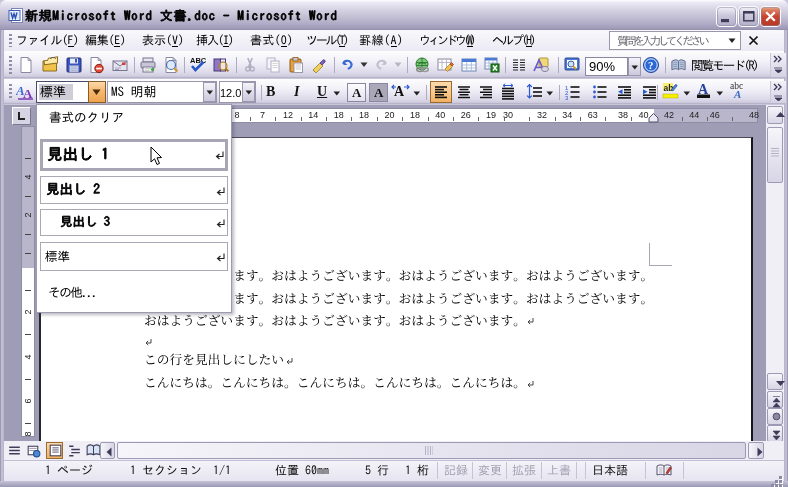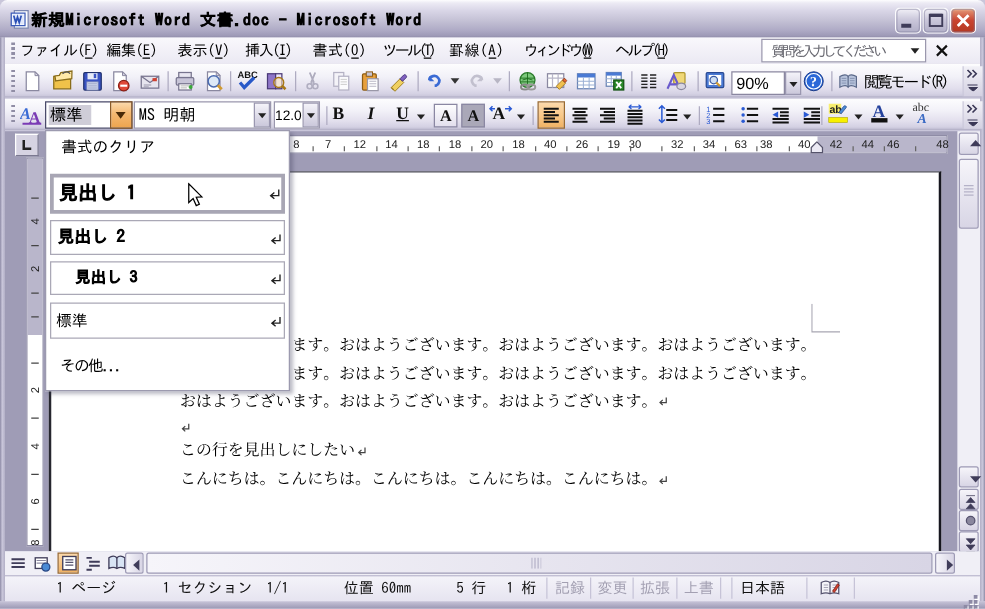--- a/index.html
+++ b/index.html
@@ -658,21 +658,21 @@
 <div style="position:absolute;left:354.1px;top:110px;width:20px;text-align:center;font:9px 'Liberation Sans';color:#222">18</div>
 <div style="position:absolute;left:379.5px;top:110px;width:20px;text-align:center;font:9px 'Liberation Sans';color:#222">20</div>
 <div style="position:absolute;left:404.9px;top:110px;width:20px;text-align:center;font:9px 'Liberation Sans';color:#222">18</div>
 <div style="position:absolute;left:430.3px;top:110px;width:20px;text-align:center;font:9px 'Liberation Sans';color:#222">40</div>
 <div style="position:absolute;left:455.7px;top:110px;width:20px;text-align:center;font:9px 'Liberation Sans';color:#222">26</div>
 <div style="position:absolute;left:481.1px;top:110px;width:20px;text-align:center;font:9px 'Liberation Sans';color:#222">19</div>
 <div style="position:absolute;left:498px;top:110px;width:20px;text-align:center;font:9px 'Liberation Sans';color:#222">30</div>
 <div style="position:absolute;left:531.9px;top:110px;width:20px;text-align:center;font:9px 'Liberation Sans';color:#222">32</div>
 <div style="position:absolute;left:557.3px;top:110px;width:20px;text-align:center;font:9px 'Liberation Sans';color:#222">34</div>
 <div style="position:absolute;left:582.7px;top:110px;width:20px;text-align:center;font:9px 'Liberation Sans';color:#222">63</div>
-<div style="position:absolute;left:608.1px;top:110px;width:20px;text-align:left;font:9px 'Liberation Sans';color:#222">38</div>
+<div style="position:absolute;left:608.1px;top:110px;width:20px;text-align:right;font:9px 'Liberation Sans';color:#222">38</div>
 <div style="position:absolute;left:633.5px;top:110px;width:20px;text-align:center;font:9px 'Liberation Sans';color:#222">40</div>
 <div style="position:absolute;left:658.9px;top:110px;width:20px;text-align:center;font:9px 'Liberation Sans';color:#222">42</div>
 <div style="position:absolute;left:684.3px;top:110px;width:20px;text-align:center;font:9px 'Liberation Sans';color:#222">44</div>
 <div style="position:absolute;left:709.7px;top:110px;width:20px;text-align:left;font:9px 'Liberation Sans';color:#222">46</div>
 <div style="position:absolute;left:744px;top:110px;width:20px;text-align:center;font:9px 'Liberation Sans';color:#222">48</div>
 <div style="position:absolute;left:249.8px;top:117px;width:1px;height:4px;background:#666"></div>
 <div style="position:absolute;left:275.2px;top:117px;width:1px;height:4px;background:#666"></div>
 <div style="position:absolute;left:300.6px;top:117px;width:1px;height:4px;background:#666"></div>
 <div style="position:absolute;left:326px;top:117px;width:1px;height:4px;background:#666"></div>
 <div style="position:absolute;left:351.4px;top:117px;width:1px;height:4px;background:#666"></div>

